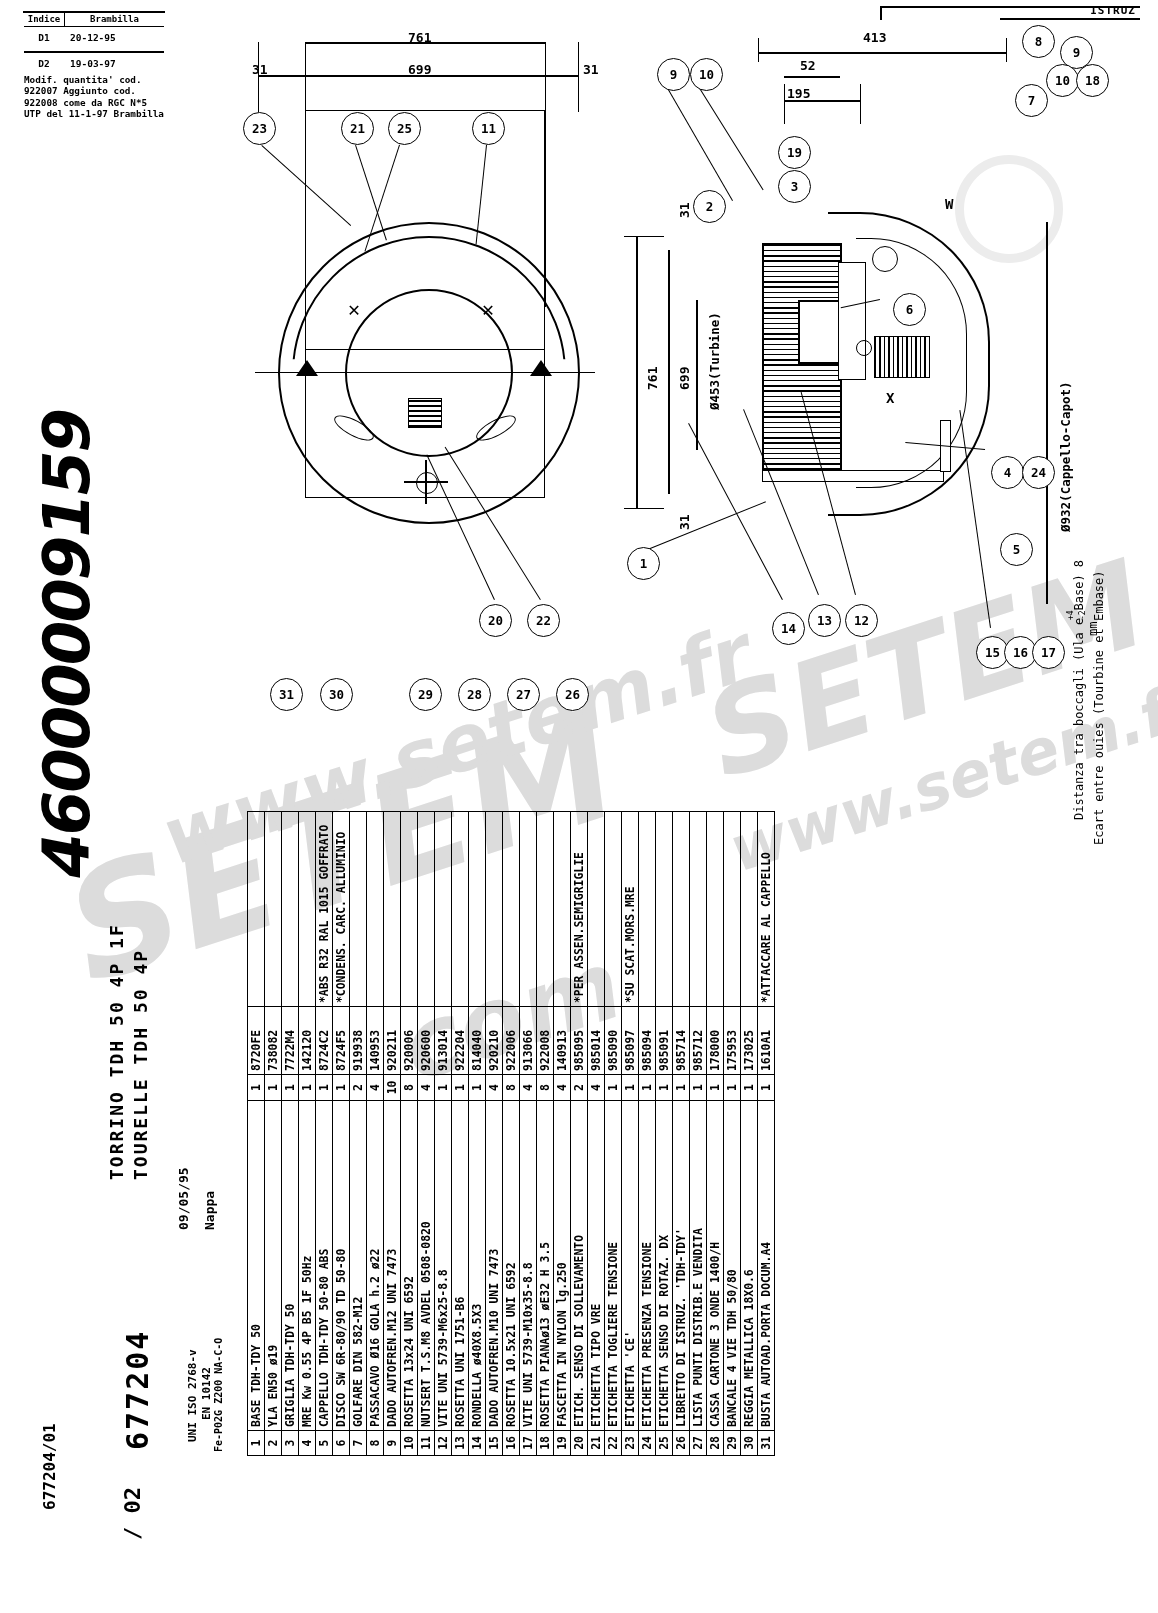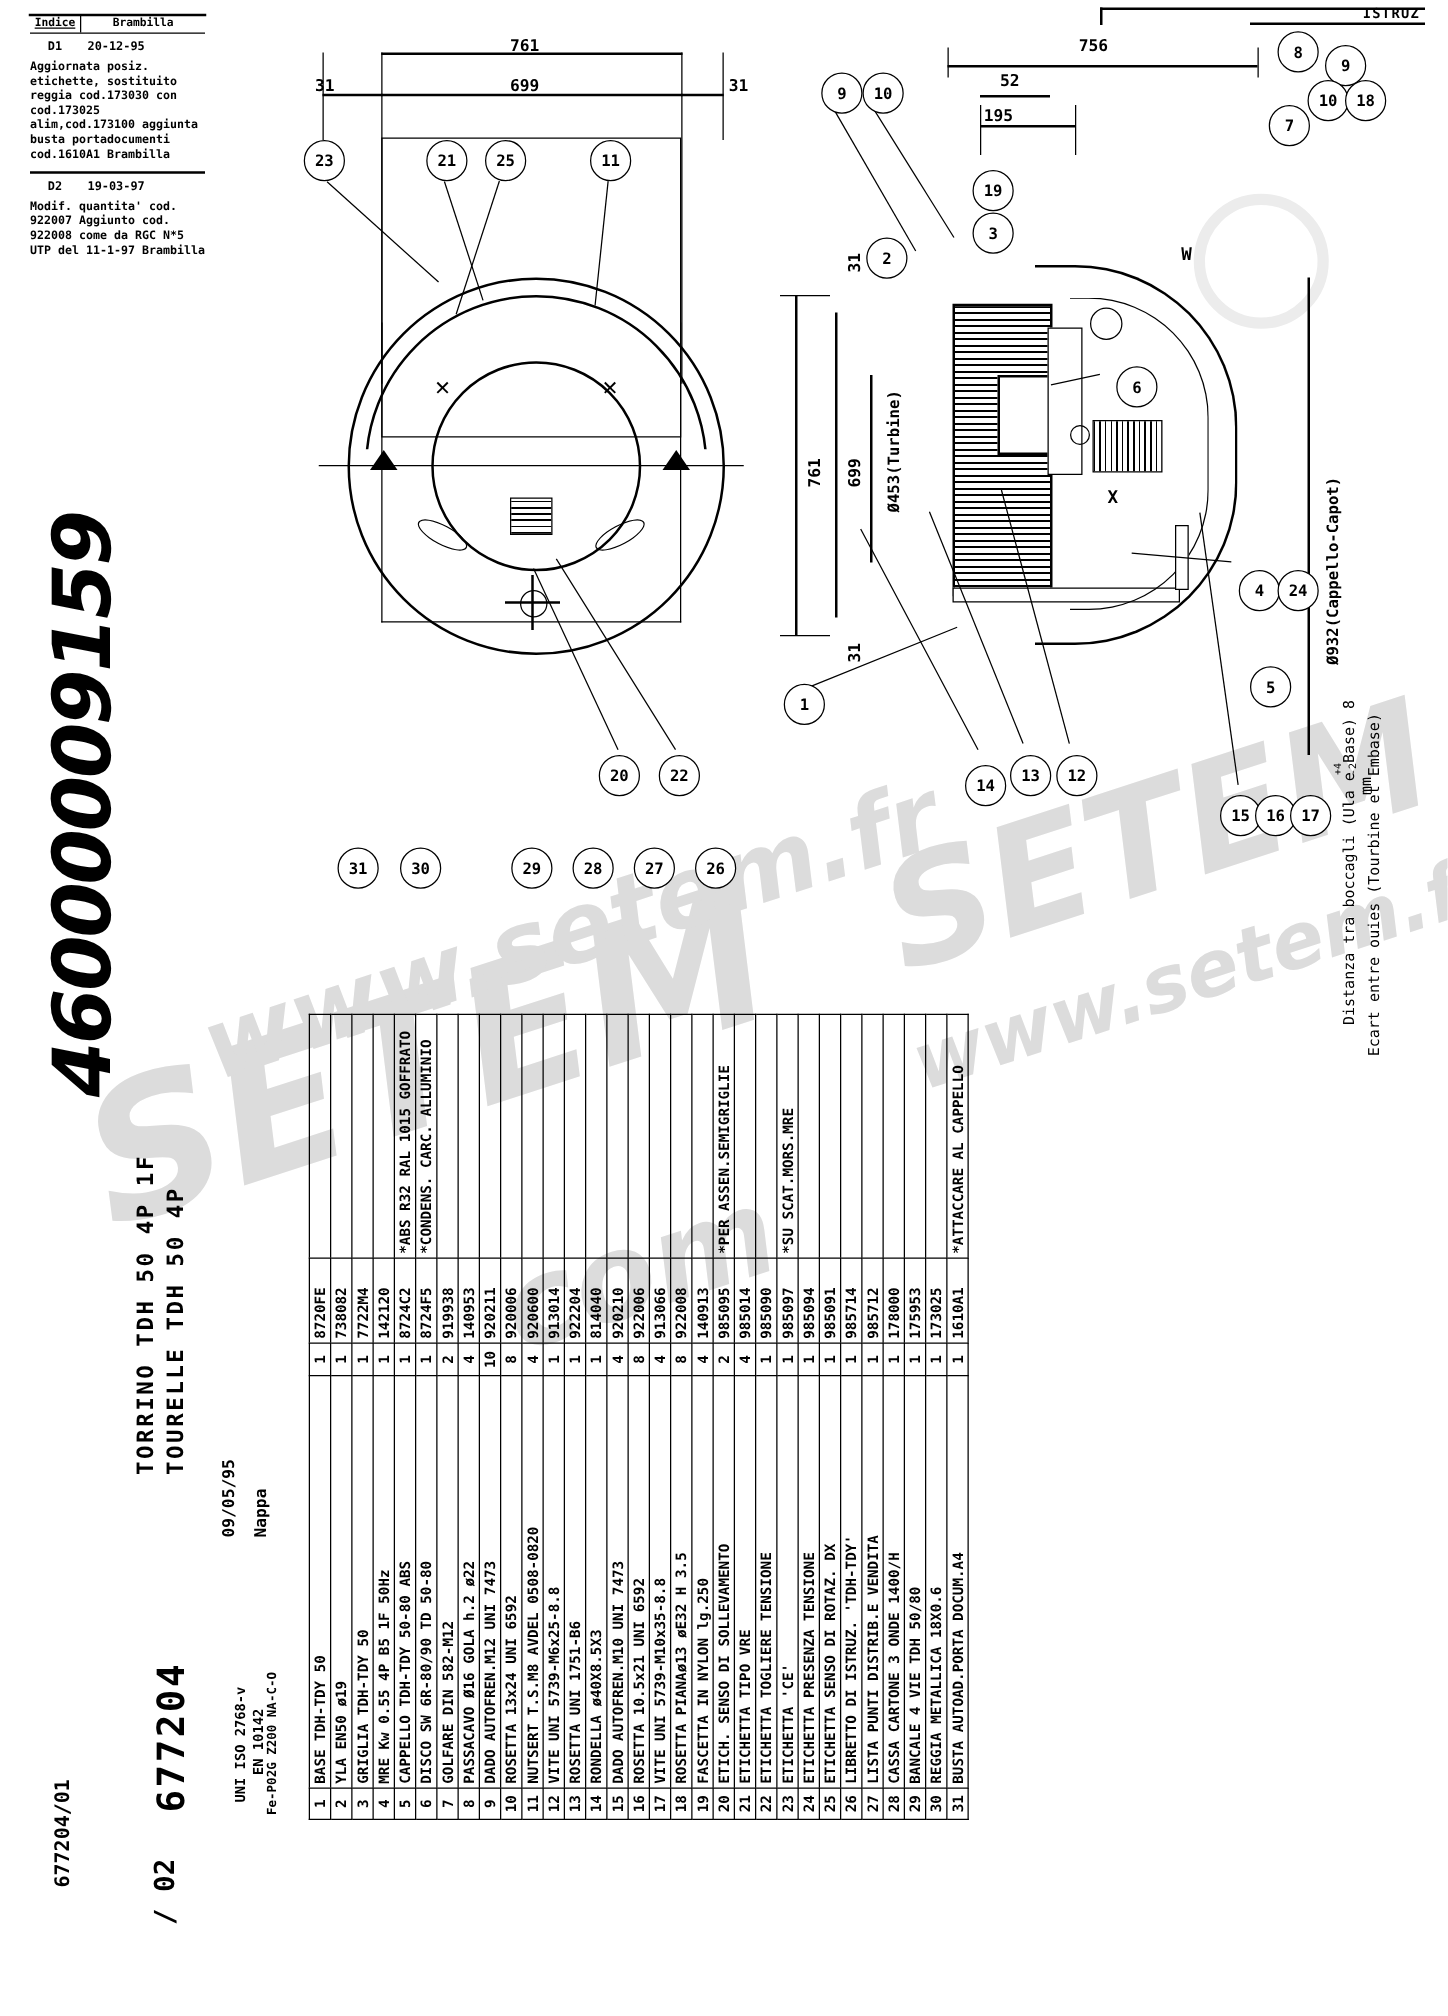--- a/index.html
+++ b/index.html
@@ -5,21 +5,21 @@
   html,body{margin:0;padding:0;background:#fff;}
   body{width:1158px;height:1613px;position:relative;overflow:hidden;
        font-family:"DejaVu Sans Mono","Liberation Mono",monospace;color:#000;}
   .page{position:absolute;inset:0;}
   .bd{position:absolute;border:1px solid #000;box-sizing:border-box;}
   .ln{position:absolute;background:#000;}
 
   
   #rev{left:24px;top:12px;width:140px;}
   #rev .hdr{display:flex;font-size:9px;font-weight:bold;border-bottom:1.6px solid #000;}
-  #rev .hdr .c1{width:40px;text-align:center;padding:2px 0;border-right:1.6px solid #000;text-decoration:underline;}
+  #rev .hdr .c1{width:40px;text-align:center;padding:2px 0;border-right:1.6px solid #000;}
   #rev .hdr .c2{flex:1;text-align:center;padding:2px 0;}
   #rev .rrow{display:flex;font-size:9.5px;font-weight:bold;margin-top:5px;}
   #rev .rrow .c1{width:40px;text-align:center;}
   #rev .rrow .c2{flex:1;padding-left:6px;}
   #rev .body{font-size:9.3px;font-weight:bold;line-height:11.6px;margin-top:5px;}
   #rev .sep{height:1.6px;background:#000;margin:8px 0 0;}
 
   
   #bignum{position:absolute;left:30px;top:410px;font-family:"DejaVu Sans","Liberation Sans",sans-serif;
           font-size:64px;font-weight:bold;font-style:italic;letter-spacing:-2px;
@@ -75,30 +75,20 @@
   <div id="rev" class="bd" style="border:none;">
     <div class="ln" style="left:-1px;top:-1px;width:142px;height:1.8px;"></div>
     <div class="hdr">
       <div class="c1">Indice</div>
       <div class="c2">Brambilla</div>
     </div>
     <div class="rrow">
       <div class="c1">D1</div>
       <div class="c2">20-12-95</div>
     </div>
-    <div class="body">Aggiornata posiz.
-etichette,
-sostituito reggia
-cod.173030 con
-cod.173025
-alim,cod.173100
-aggiunta busta
-portadocumenti
-cod.1610A1
-Brambilla</div>
     <div class="sep"></div>
     <div class="rrow">
       <div class="c1">D2</div>
       <div class="c2">19-03-97</div>
     </div>
     <div class="body">Modif. quantita'
 cod. 922007
 Aggiunto cod.
 922008
 come da RGC N*5
@@ -153,21 +143,21 @@
   <div class="ln" style="left:262px;top:145px;width:120px;height:1.2px;transform-origin:0 0;transform:rotate(42deg);"></div>
   <div class="ln" style="left:356px;top:145px;width:100px;height:1.2px;transform-origin:0 0;transform:rotate(72deg);"></div>
   <div class="ln" style="left:400px;top:145px;width:112px;height:1.2px;transform-origin:0 0;transform:rotate(108deg);"></div>
   <div class="ln" style="left:487px;top:145px;width:100px;height:1.2px;transform-origin:0 0;transform:rotate(96deg);"></div>
   <div class="ln" style="left:494px;top:600px;width:160px;height:1.2px;transform-origin:0 0;transform:rotate(-115deg);"></div>
   <div class="ln" style="left:540px;top:600px;width:180px;height:1.2px;transform-origin:0 0;transform:rotate(-122deg);"></div>
 
   <div class="ln" style="left:758px;top:38px;width:1.4px;height:24px;"></div>
   <div class="ln" style="left:1006px;top:38px;width:1.4px;height:24px;"></div>
   <div class="ln" style="left:758px;top:52px;width:248px;height:1.5px;"></div>
-  <div class="dim" style="left:863px;top:30px;">756</div>
+  <div class="dim" style="left:863px;top:30px;">413</div>
 
   <div class="ln" style="left:784px;top:84px;width:1.4px;height:40px;"></div>
   <div class="ln" style="left:860px;top:84px;width:1.4px;height:40px;"></div>
   <div class="ln" style="left:784px;top:100px;width:76px;height:1.5px;"></div>
   <div class="dim" style="left:787px;top:86px;">195</div>
   <div class="ln" style="left:784px;top:76px;width:56px;height:1.5px;"></div>
   <div class="dim" style="left:800px;top:58px;">52</div>
 
   <div class="ln" style="left:624px;top:236px;width:40px;height:1.4px;"></div>
   <div class="ln" style="left:624px;top:508px;width:40px;height:1.4px;"></div>

